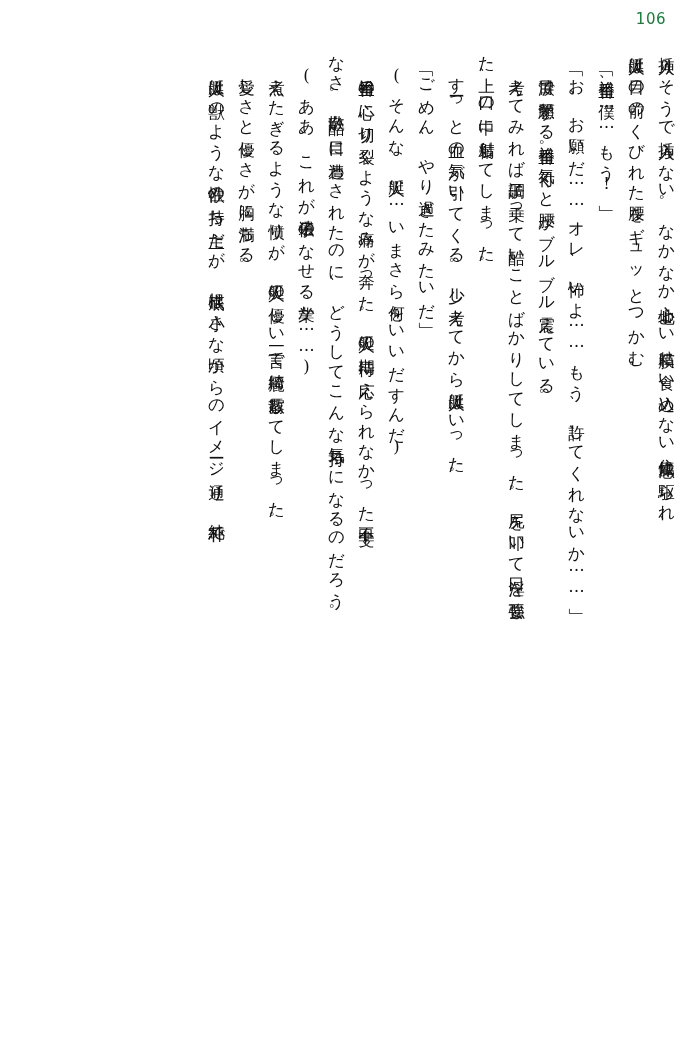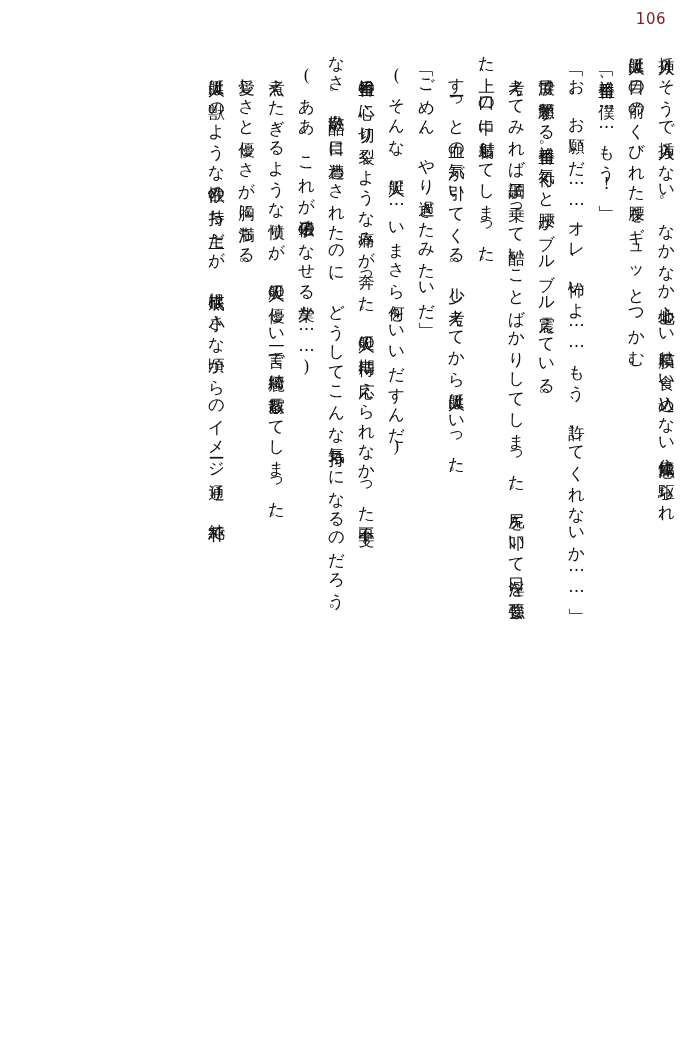--- a/index.html
+++ b/index.html
@@ -20,21 +20,21 @@
     height: 1050px;
     background: #ffffff;
     box-sizing: border-box;
   }
   .page-number {
     position: absolute;
     top: 10px;
     right: 34px;
     font-size: 15px;
     letter-spacing: 0.5px;
-    color: #7f1d1d;
+    color: #15803d;
     font-family: "DejaVu Sans", "Liberation Sans", sans-serif;
   }
   .text-body {
     position: absolute;
     top: 44px;
     right: 26px;
     left: 26px;
     bottom: 28px;
     display: flex;
     flex-direction: row-reverse;

